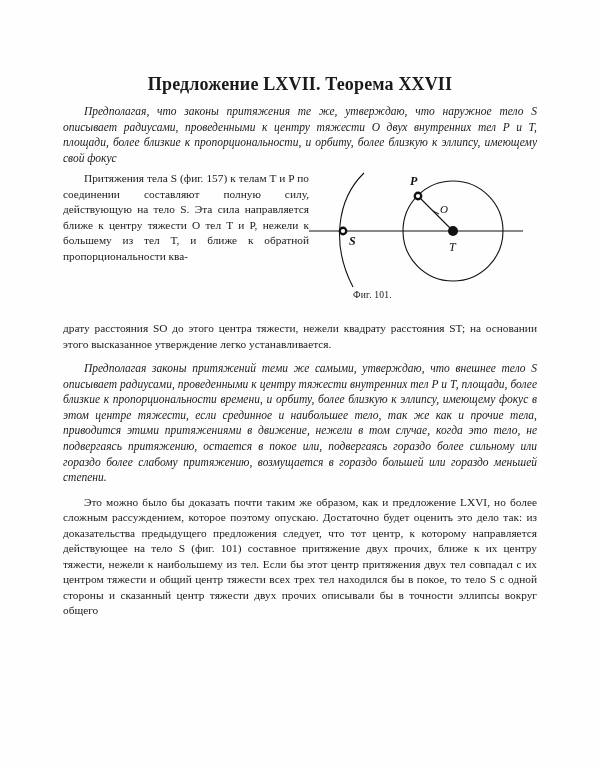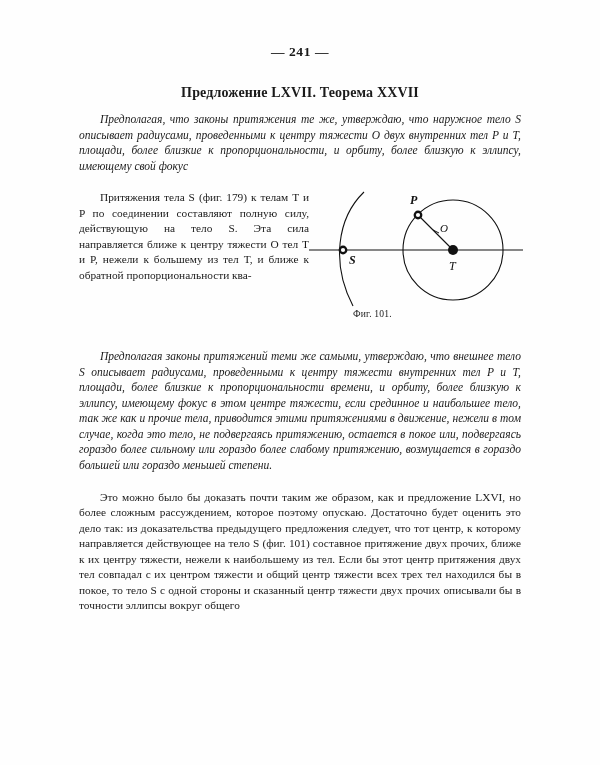--- a/index.html
+++ b/index.html
@@ -32,31 +32,31 @@
     font-weight: bold;
     letter-spacing: 0.6px;
   }
   .content {
     position: absolute;
     left: 63px;
     top: 74px;
     width: 474px;
   }
   h2.prop-heading {
-    font-size: 14px;
+    font-size: 18px;
     font-weight: bold;
     text-align: center;
-    margin: 11px;
+    margin: 0;
     padding: 0;
     letter-spacing: 0.15px;
   }
   .heading-1 { margin-top: 4px; }
   .heading-2 { margin-top: 11px; margin-bottom: 1px;}
   p {
-    margin: 16px;
+    margin: 0;
     padding: 0;
     font-size: 11.35px;
     line-height: 15.55px;
     text-align: justify;
     text-justify: inter-word;
     hyphens: manual;
   }
   p.italic-block {
     font-style: italic;
     font-size: 11.5px;
@@ -86,21 +86,20 @@
     font-weight: normal;
     letter-spacing: 0.2px;
   }
   .clearfix::after { content: ""; display: block; clear: both; }
 </style>
 </head>
 <body>
 
 <div class="page">
 
-  <div class="folio">— 241 —</div>
 
   <div class="content">
 
     <h2 class="prop-heading heading-1">Предложение LXVII. Теорема XXVII</h2>
 
     <p class="italic-block indent gap-sm">Предполагая, что законы притяжения те же, утверждаю, что наружное тело S описывает радиусами, проведенными к центру тяжести O двух внутренних тел P и T, площади, более близкие к пропорциональности, и орбиту, более близкую к эллипсу, имеющему свой фокус</p>
 
     <div class="clearfix">
 
       <div class="figure-wrap">
@@ -126,24 +125,25 @@
 
           <text x="40" y="74" font-family="Liberation Serif, serif" font-size="12" font-style="italic" font-weight="bold" fill="#111111">S</text>
           <text x="101" y="14" font-family="Liberation Serif, serif" font-size="12" font-style="italic" font-weight="bold" fill="#111111">P</text>
           <text x="131" y="42" font-family="Liberation Serif, serif" font-size="11" font-style="italic" fill="#111111">O</text>
           <text x="140" y="80" font-family="Liberation Serif, serif" font-size="12" font-style="italic" fill="#111111">T</text>
         </svg>
         <div class="fig-caption">Фиг. 101.</div>
       </div>
 
 
-      <p class="roman-block indent gap-xs">Притяжения тела S (фиг. 179) к телам T и P по соединении составляют полную силу, действующую на тело S. Эта сила направляется ближе к центру тяжести O тел T и P, нежели к большему из тел T, и ближе к обратной пропорциональности ква-</p>
+      <p class="roman-block indent gap-xs">Притяжения тела S (фиг. 157) к телам T и P по соединении составляют полную силу, действующую на тело S. Эта сила направляется ближе к центру тяжести O тел T и P, нежели к большему из тел T, и ближе к обратной пропорциональности ква-</p>
 
     </div>
 
+    <p class="roman-block">драту расстояния SO до этого центра тяжести, нежели квадрату расстояния ST; на основании этого высказанное утверждение легко устанавливается.</p>
 
 
     <p class="italic-block indent gap-sm">Предполагая законы притяжений теми же самыми, утверждаю, что внешнее тело S описывает радиусами, проведенными к центру тяжести внутренних тел P и T, площади, более близкие к пропорциональности времени, и орбиту, более близкую к эллипсу, имеющему фокус в этом центре тяжести, если срединное и наибольшее тело, так же как и прочие тела, приводится этими притяжениями в движение, нежели в том случае, когда это тело, не подвергаясь притяжению, остается в покое или, подвергаясь гораздо более сильному или гораздо более слабому притяжению, возмущается в гораздо большей или гораздо меньшей степени.</p>
 
     <p class="roman-block indent gap-sm">Это можно было бы доказать почти таким же образом, как и предложение LXVI, но более сложным рассуждением, которое поэтому опускаю. Достаточно будет оценить это дело так: из доказательства предыдущего предложения следует, что тот центр, к которому направляется действующее на тело S (фиг. 101) составное притяжение двух прочих, ближе к их центру тяжести, нежели к наибольшему из тел. Если бы этот центр притяжения двух тел совпадал с их центром тяжести и общий центр тяжести всех трех тел находился бы в покое, то тело S с одной стороны и сказанный центр тяжести двух прочих описывали бы в точности эллипсы вокруг общего</p>
 
   </div>
 </div>
 
 </body></html>

